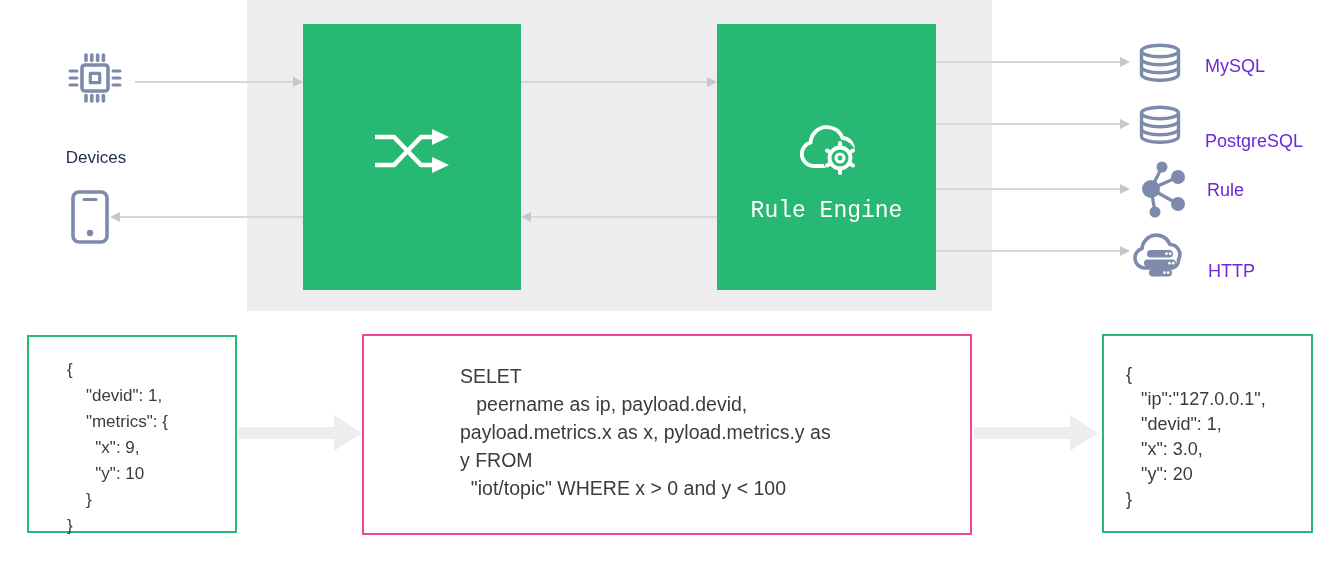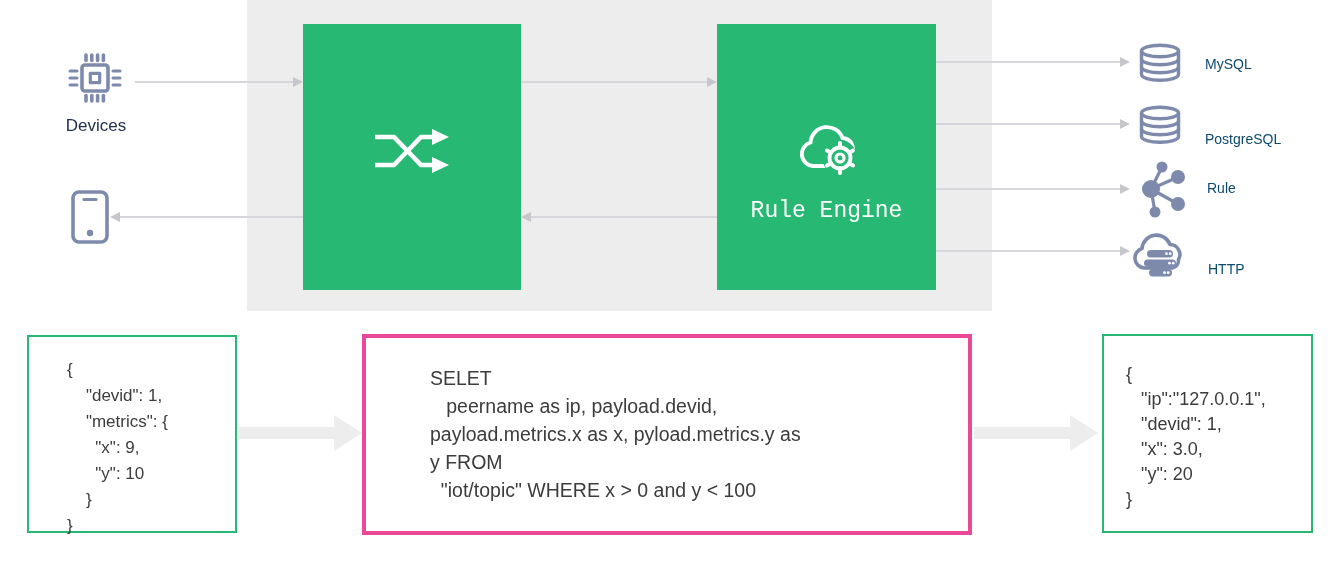--- a/index.html
+++ b/index.html
@@ -24,36 +24,36 @@
   .gbox .glabel .inner { display:inline-block; max-width:150px; }
   #mr-box { left:303px; }
   #re-box { left:717px; width:219px; }
   #mr-box .gicon { top:100px; }
   #mr-box .glabel { top:165px; }
   #re-box .gicon { top:94px; }
   #re-box .glabel { top:172px;font-family:Liberation Mono, monospace; }
 
   
   .ep-icon { position:absolute; }
-  .ep-label { position:absolute; font-size:17px; color:#22304f; }
-  .sink-label { position:absolute; font-size:14px; color:#0c4a6e; }
+  .ep-label { position:absolute; font-size:17px; color:#22304f;margin-top:32px; }
+  .sink-label { position:absolute; font-size:18px; color:#6d28d9; }
 
   
   .arr { position:absolute; height:12px; }
   .arr .shaft { position:absolute; top:50%; height:1.8px; margin-top:-0.9px; background:#d7d7db; }
   .arr.right .shaft { left:0; right:9px; }
   .arr.left  .shaft { left:9px; right:0; }
   .arr .head { position:absolute; top:50%; width:0; height:0; border-style:solid; }
   .arr.right .head { right:0; margin-top:-5px; border-width:5px 0 5px 10px; border-color:transparent transparent transparent #c6c6cc; }
   .arr.left  .head { left:0;  margin-top:-5px; border-width:5px 10px 5px 0; border-color:transparent #c6c6cc transparent transparent; }
 
   
   .codebox { position:absolute; background:#ffffff; box-sizing:border-box; }
   .codebox.green { border:2px solid #27b873; }
-  .codebox.slate { border:4px solid #ec4899; }
+  .codebox.slate { border:2px solid #ec4899;padding-left:32px; }
   .codebox pre {
     margin:0; font-family:"Liberation Sans", sans-serif;
     color:#3c3c3c; white-space:pre;
   }
   #in-box  { left:27px;  top:335px; width:210px; height:198px; }
   #in-box pre  { padding:20px 0 0 38px; font-size:17px; line-height:26px; }
   #sql-box { left:362px; top:334px; width:610px; height:201px; }
   #sql-box pre { padding:26px 0 0 64px; font-size:19.5px; line-height:28px; }
   #out-box { left:1102px; top:334px; width:211px; height:199px; }
   #out-box pre { padding:26px 0 0 22px; font-size:18px; line-height:25px; }

